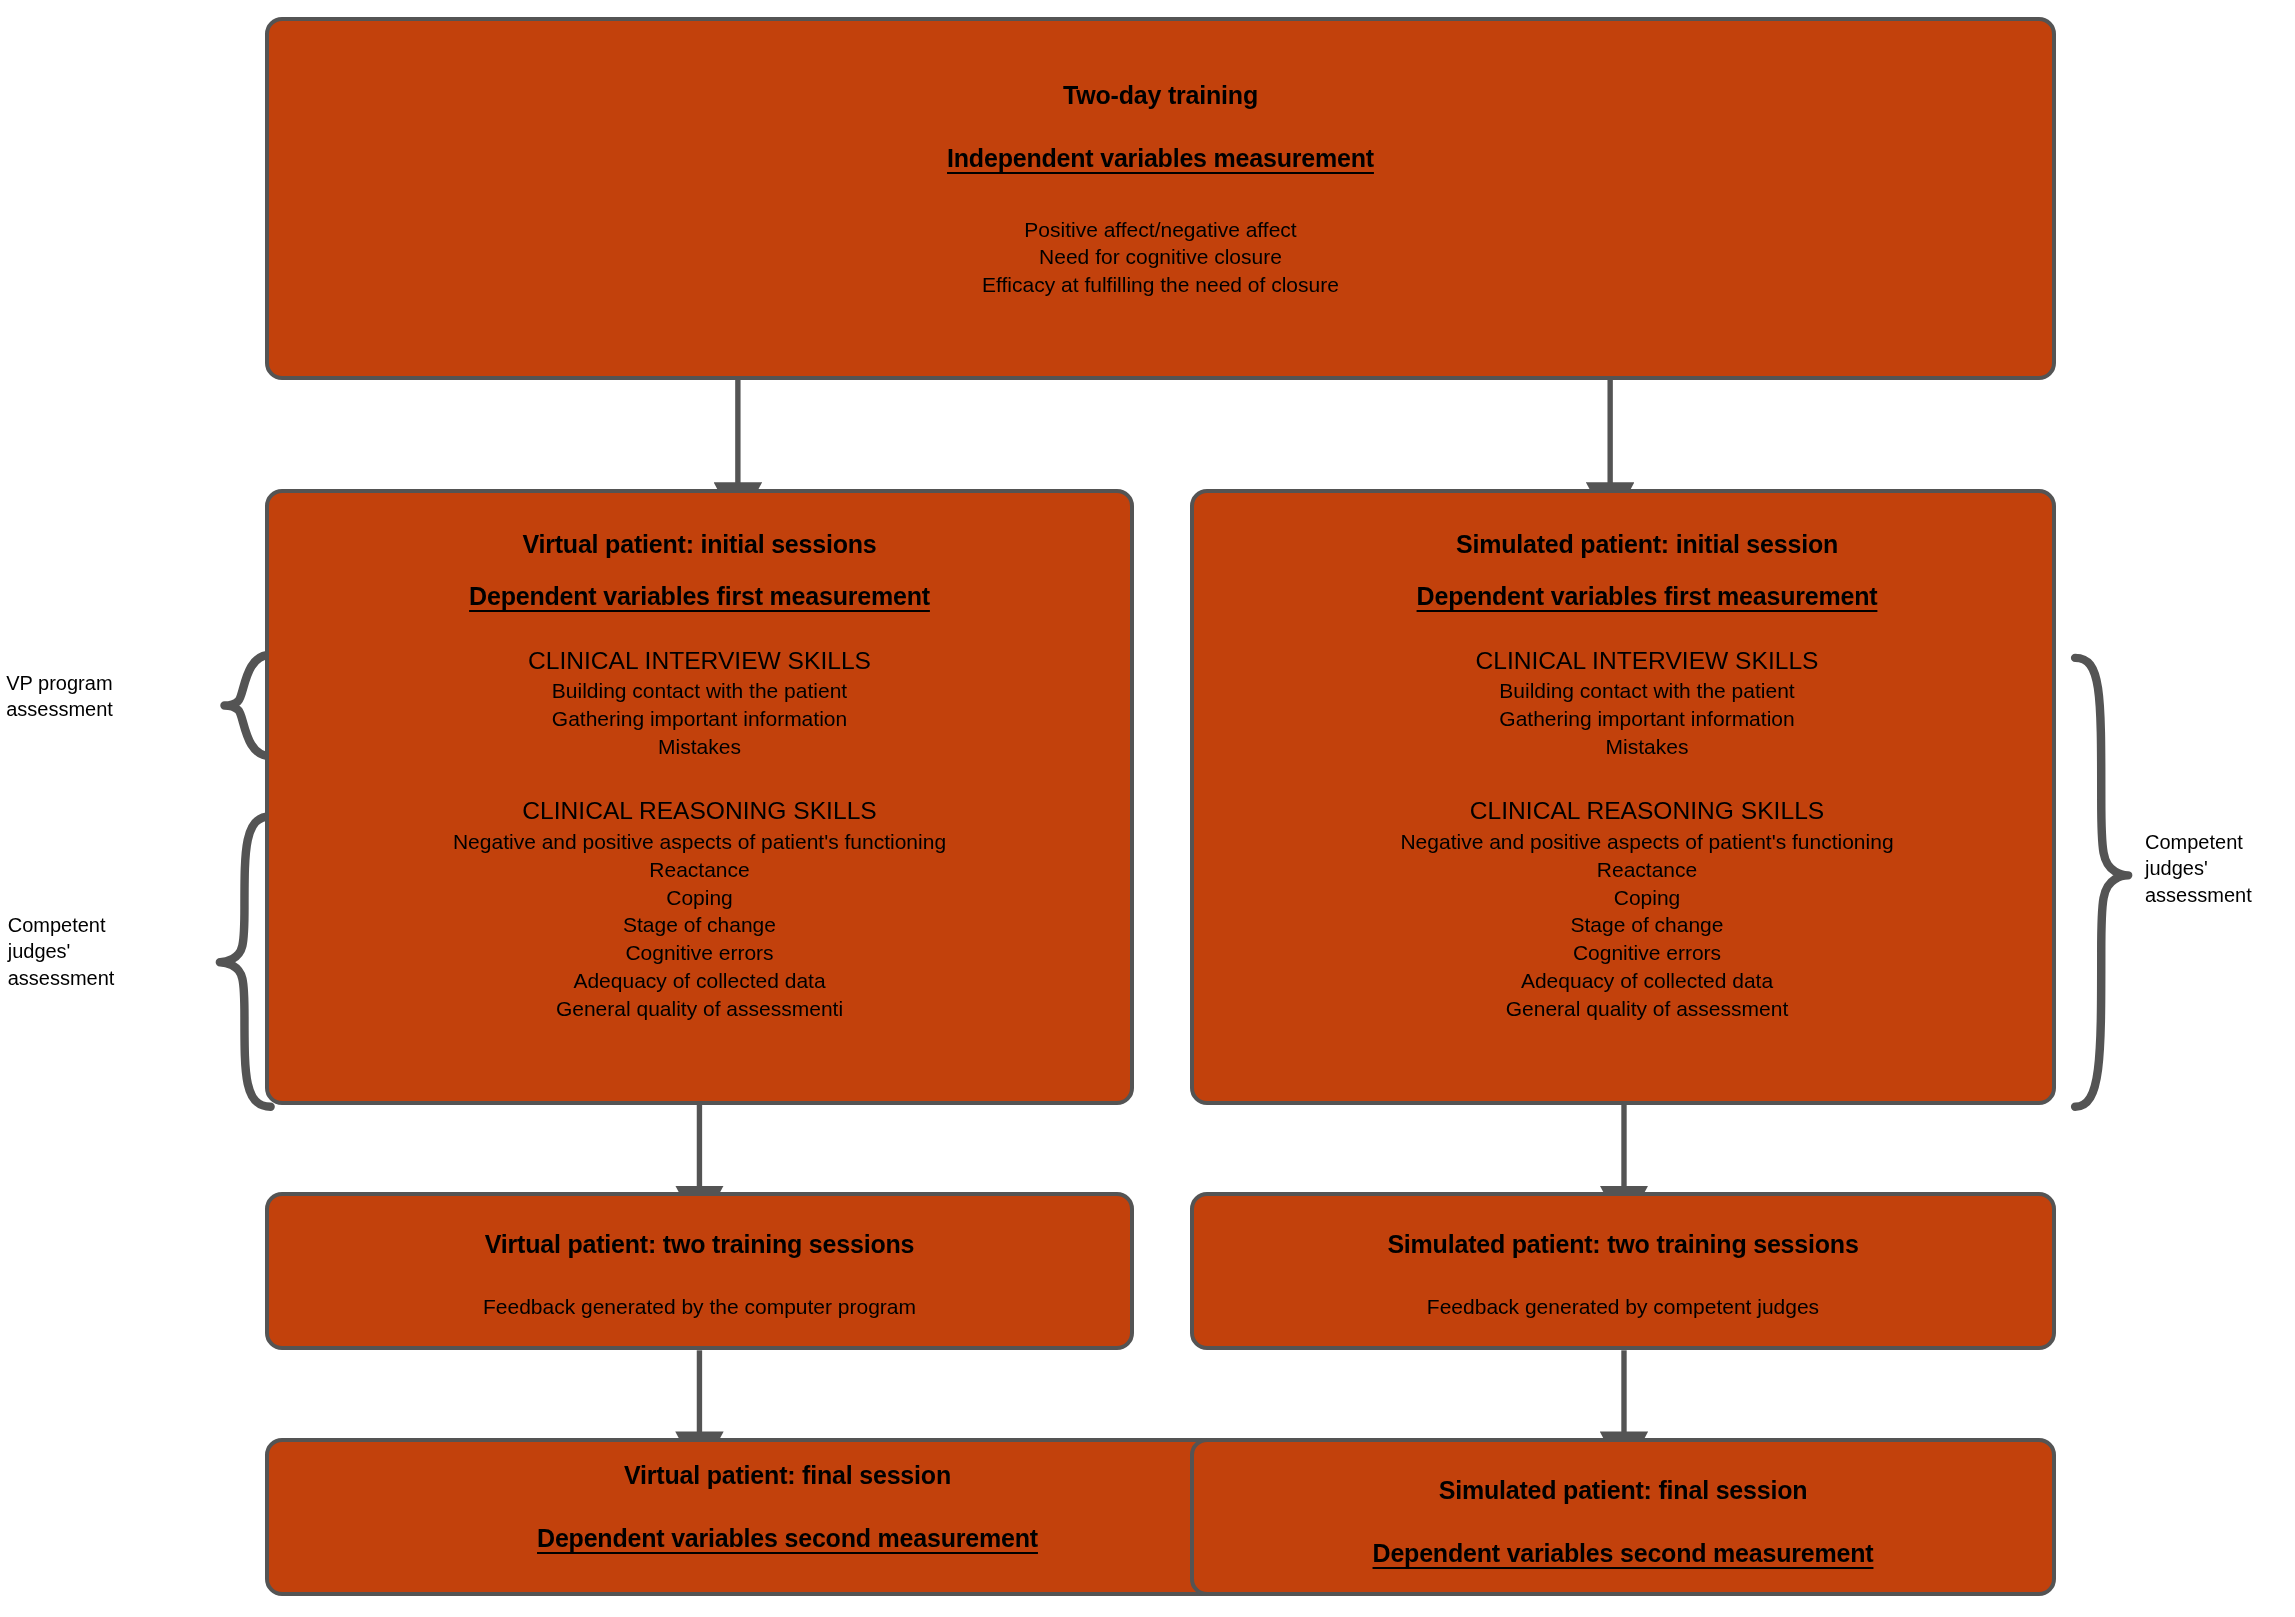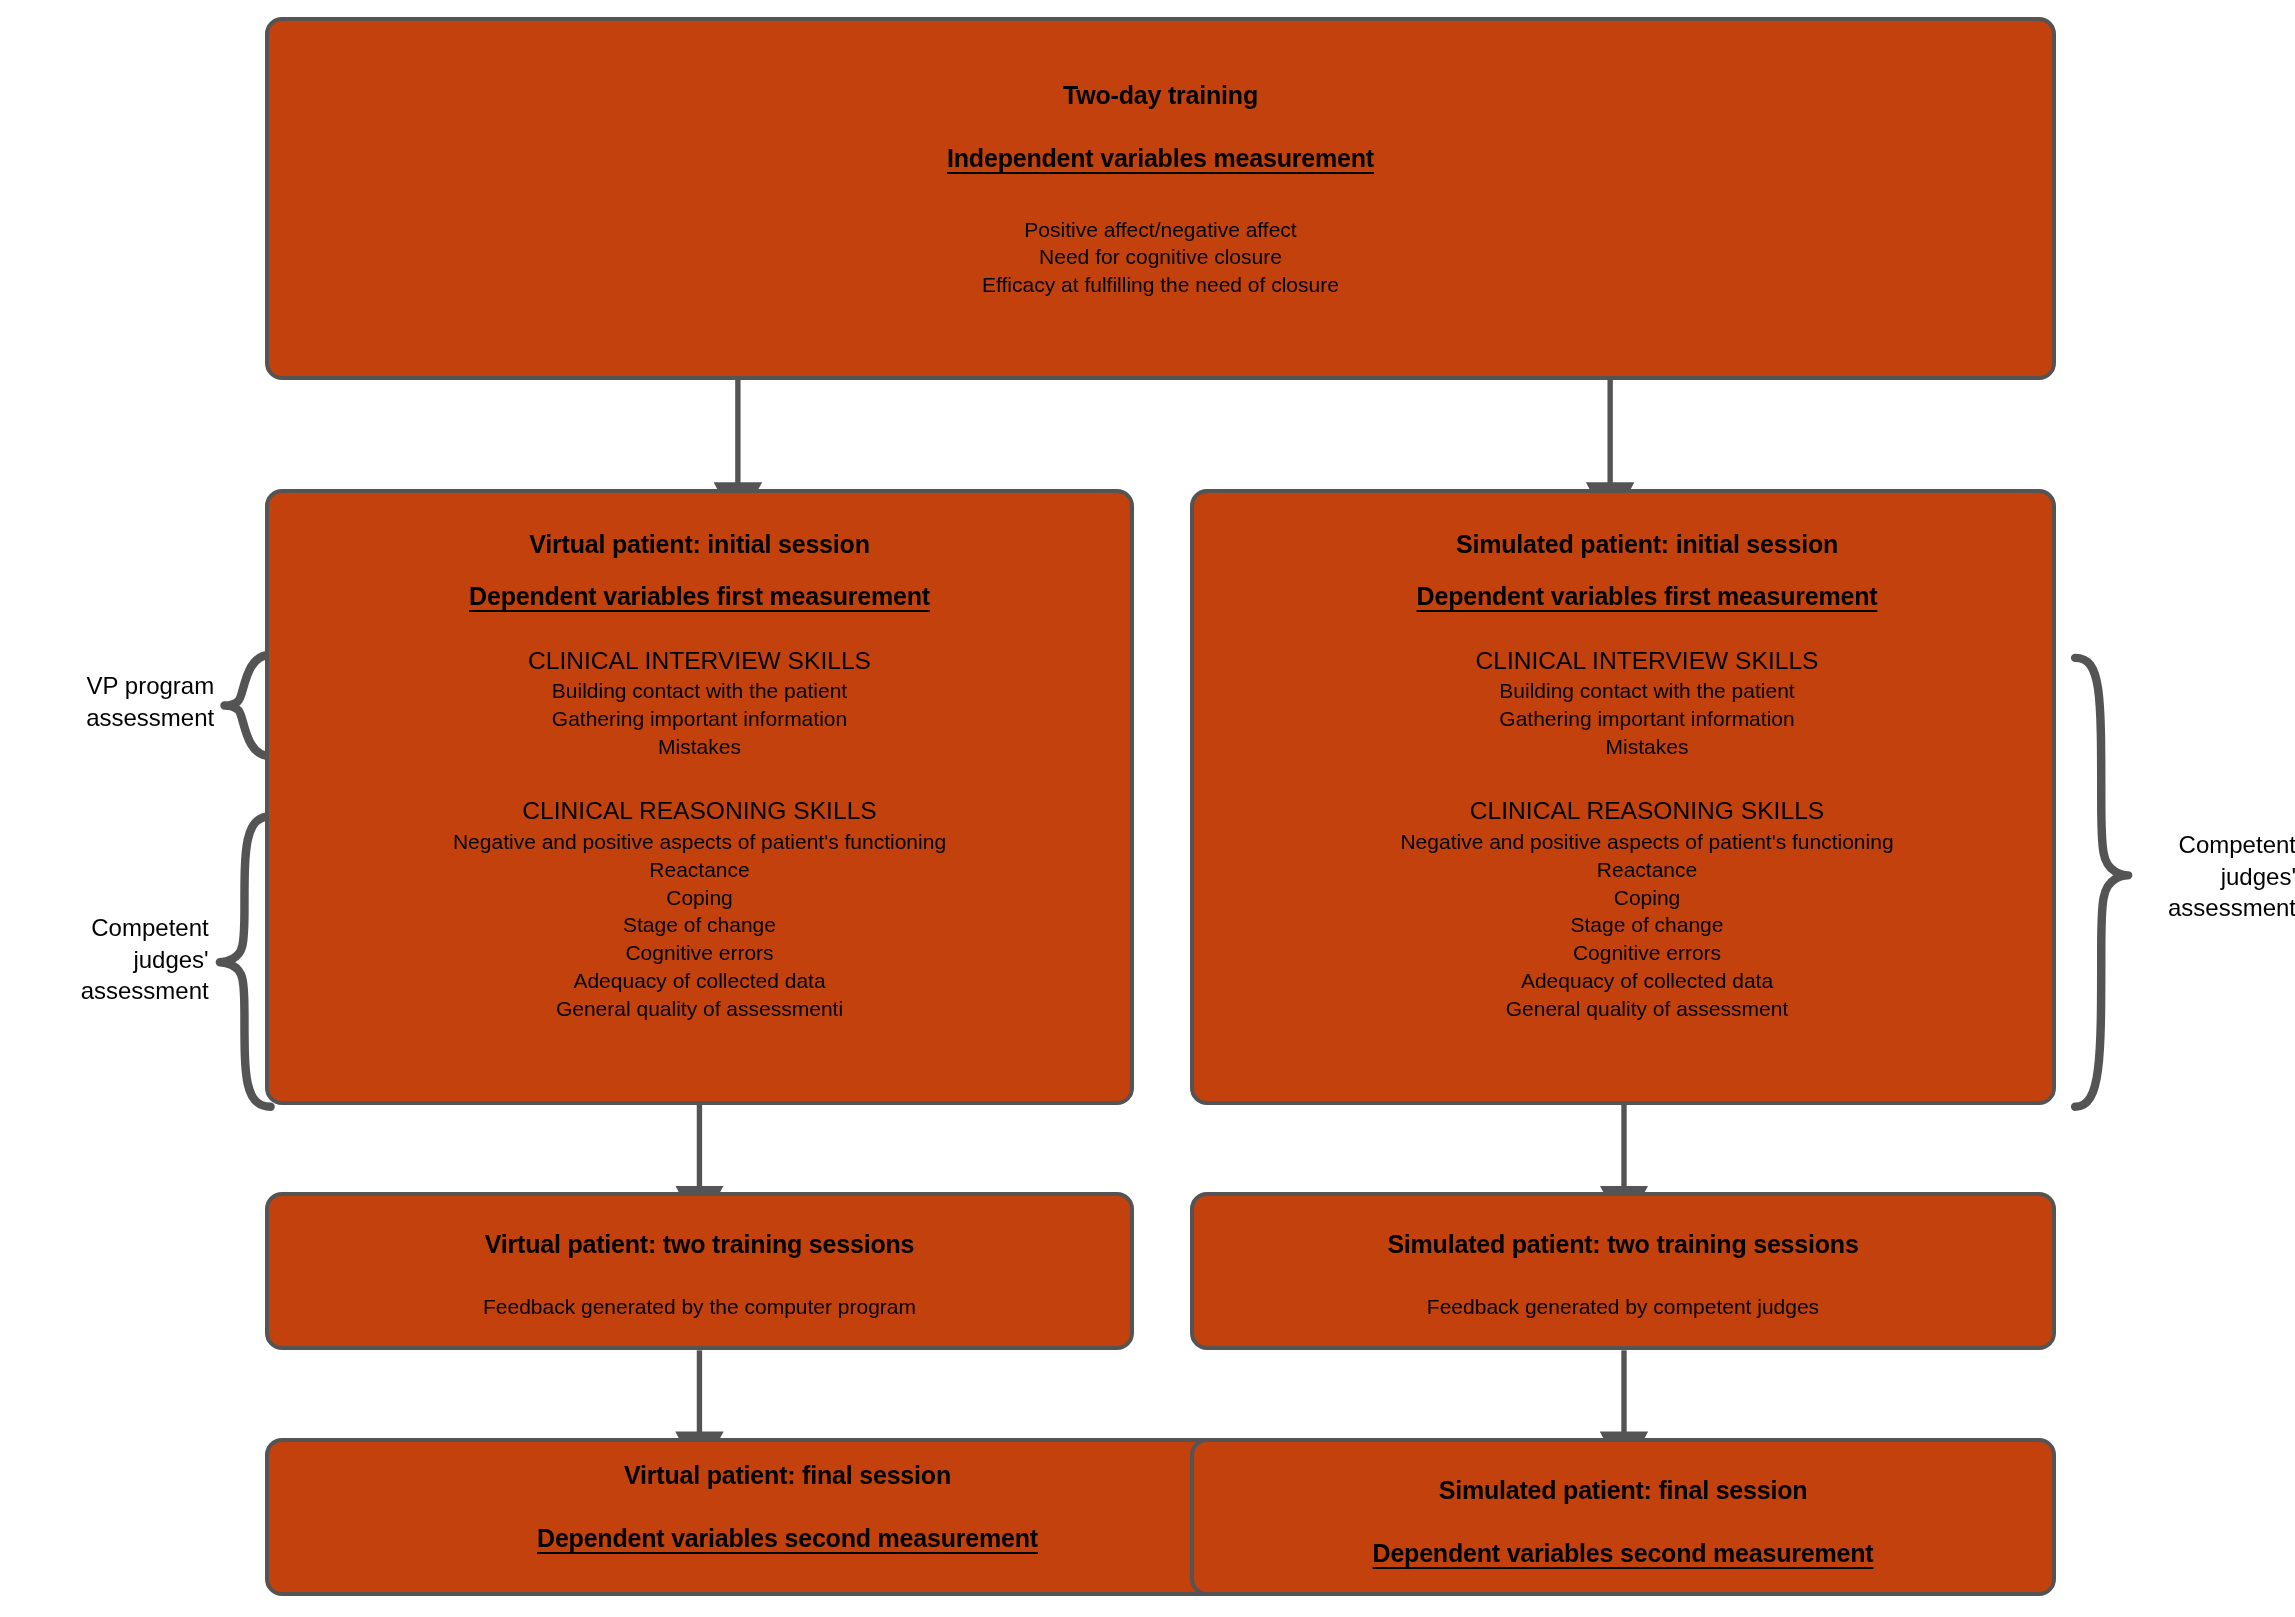--- a/index.html
+++ b/index.html
@@ -59,23 +59,23 @@
     line-height: 1.33;
     white-space: nowrap;
   }
   .group-head {
     font-size: 24.6px;
     line-height: 1.33;
     white-space: nowrap;
   }
   .side-label {
     position: absolute;
-    font-size: 24px;
+    font-size: 20px;
     line-height: 1.32;
-    text-align: right;
+    text-align: left;
     color: #000000;
     white-space: nowrap;
   }
   .list-block { margin: 0; padding: 0; }
   .spacer-sm { height: 23px; }
   .spacer-md { height: 34px; }
   .spacer-lg { height: 43px; }
 </style>
 </head>
 <body>
@@ -130,21 +130,21 @@
     <div class="subtitle">Independent variables measurement</div>
     <div class="spacer-lg"></div>
     <div class="list-block">
       <div class="body-line">Positive affect/negative affect</div>
       <div class="body-line">Need for cognitive closure</div>
       <div class="body-line">Efficacy at fulfilling the need of closure</div>
     </div>
   </div>
 
   <div class="node" style="left:265px; top:489px; width:869px; height:616px; justify-content:flex-start; padding-top:37px;">
-    <div class="title">Virtual patient: initial session</div>
+    <div class="title">Virtual patient: initial sessions</div>
     <div class="spacer-sm"></div>
     <div class="subtitle">Dependent variables first measurement</div>
     <div class="spacer-md"></div>
     <div class="list-block">
       <div class="group-head">CLINICAL INTERVIEW SKILLS</div>
       <div class="body-line">Building contact with the patient</div>
       <div class="body-line">Gathering important information</div>
       <div class="body-line">Mistakes</div>
     </div>
     <div class="spacer-md"></div>

